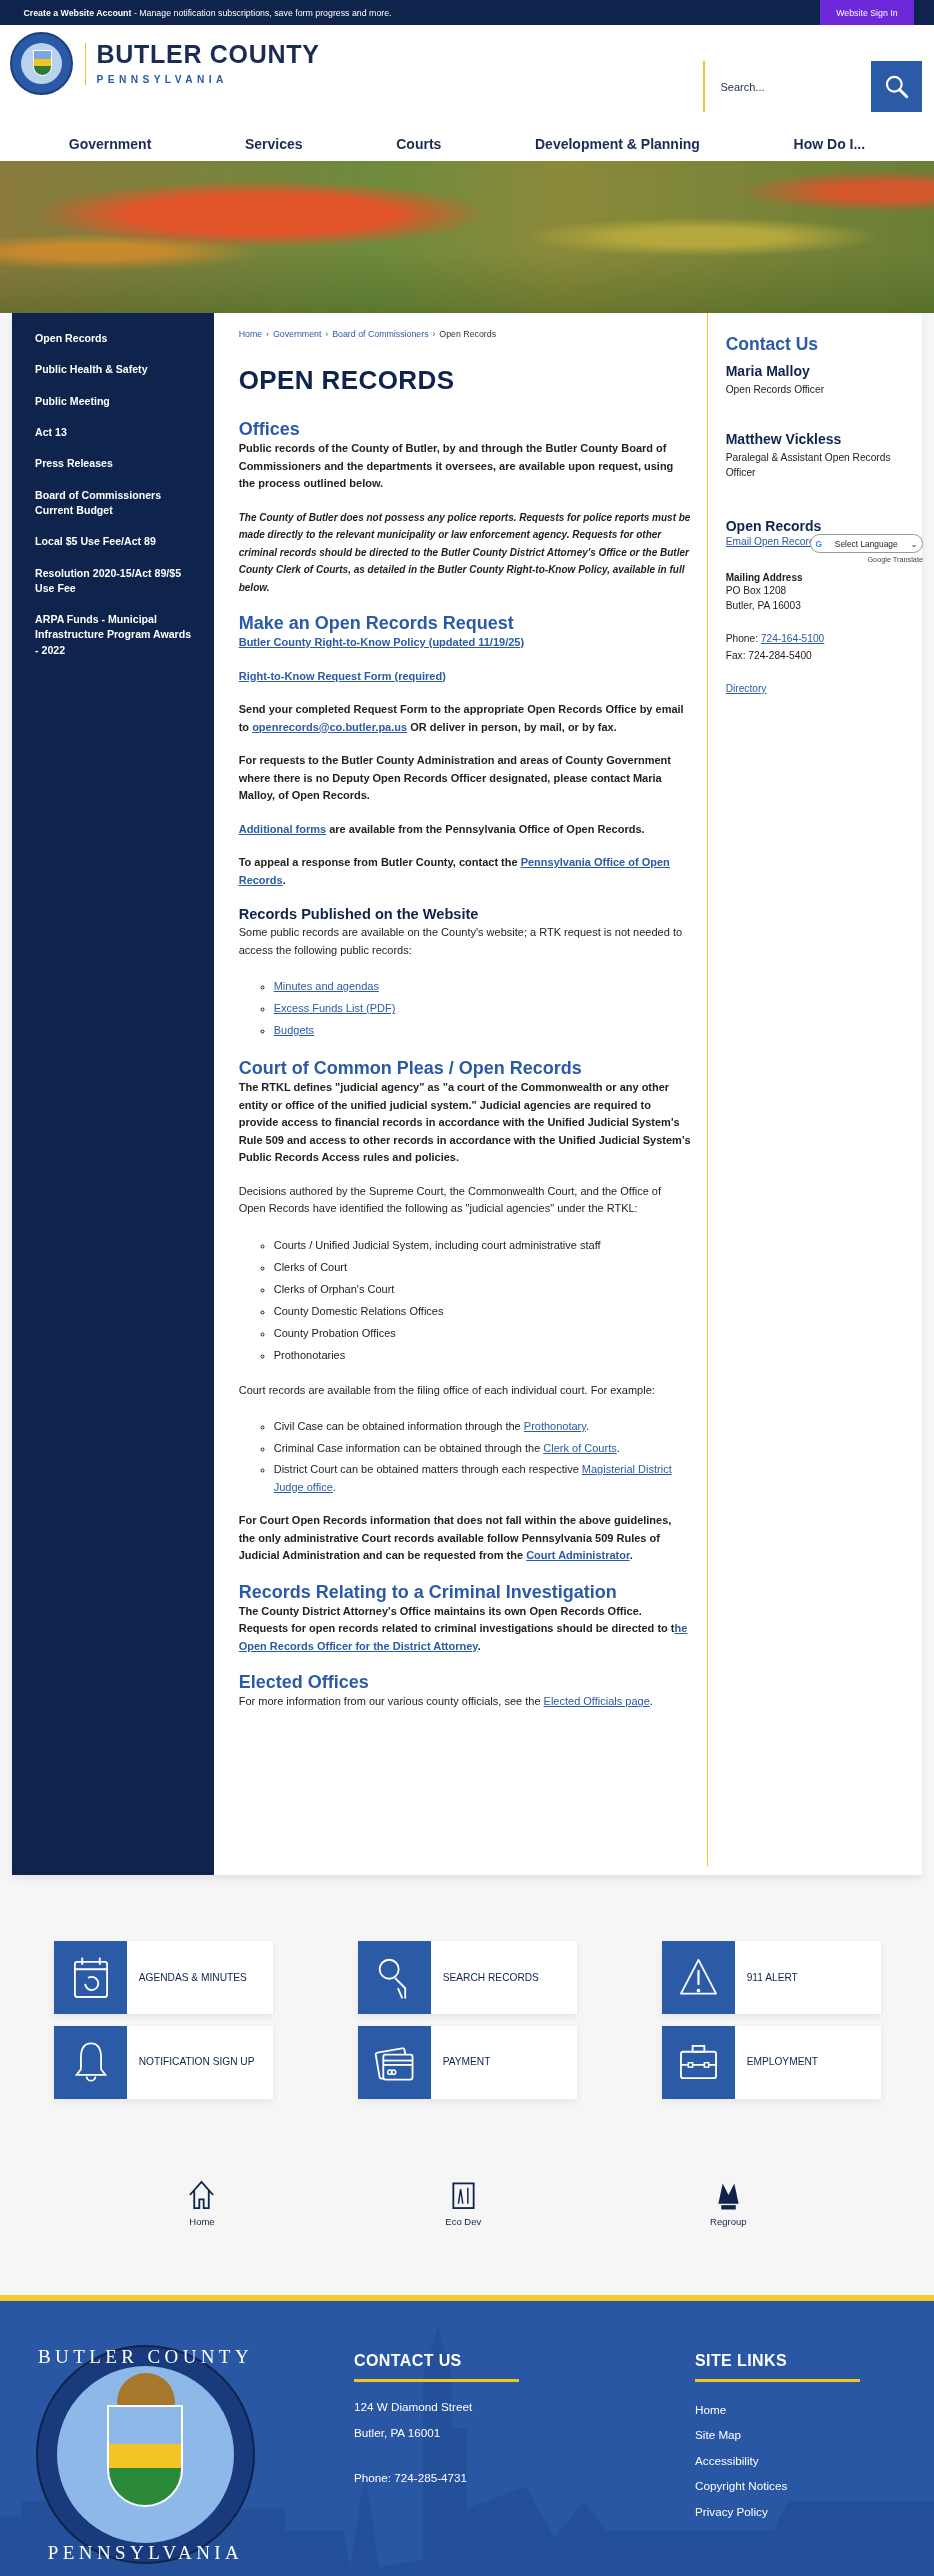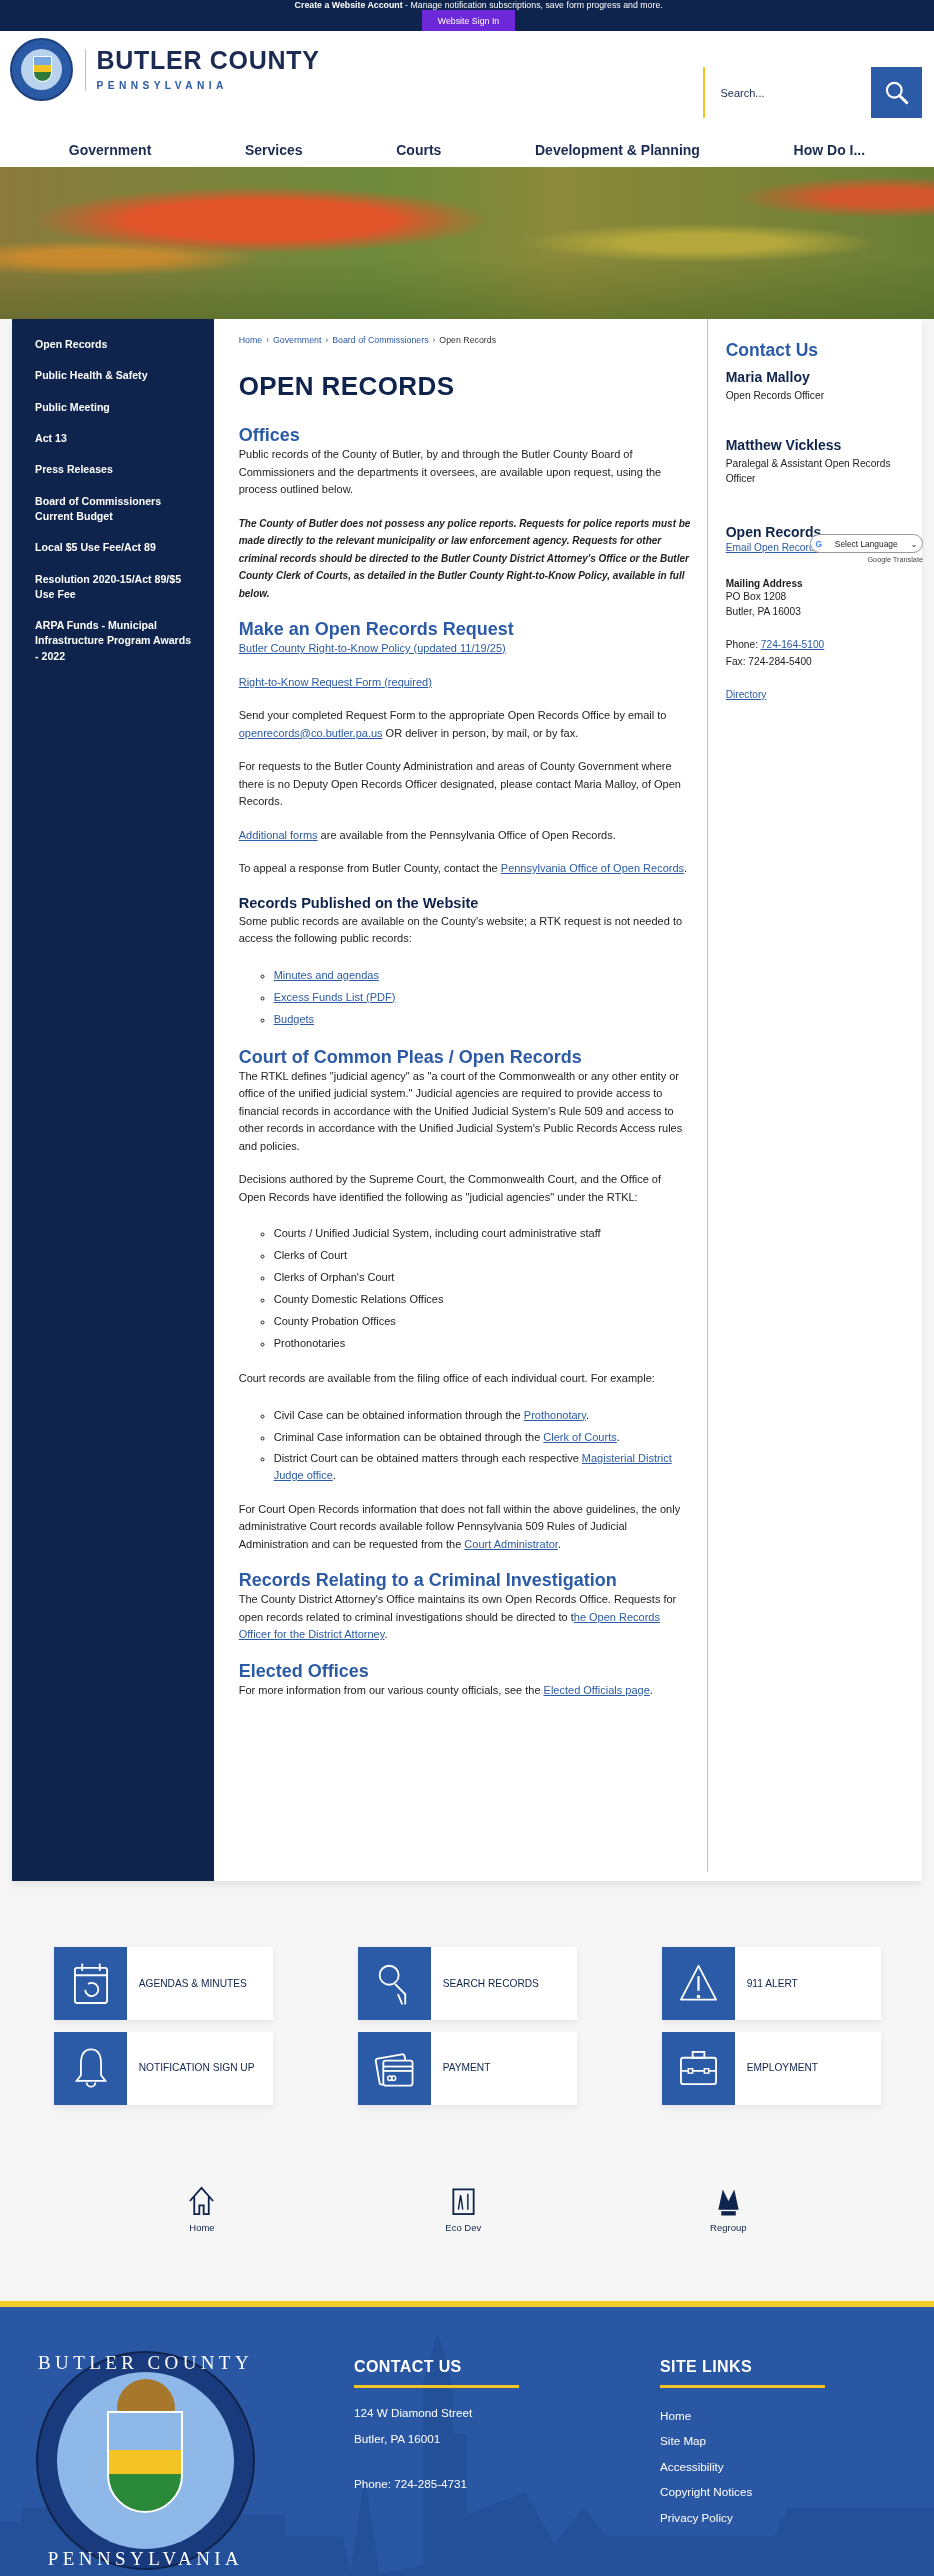--- a/index.html
+++ b/index.html
@@ -1,20 +1,20 @@
 <!DOCTYPE html>
 <html style="font-size:11.7px"><head>
 <meta charset="utf-8">
 <style>
   * { box-sizing: border-box; margin: 0; padding: 0; }
   body { width: 934px; font-family: "Liberation Sans", sans-serif; background: #f6f6f6; color: #1c1c1c; }
   a { color: #2b5aa6; text-decoration: underline; }
 
   
-  .topbar { height: 31px; background: #0e244c; display: flex; align-items: center; justify-content: space-between; padding-left: 23.4px; color: #fff; font-size: 8.8px; flex-direction: column; }
+  .topbar { height: 25px; background: #0e244c; display: flex; align-items: center; justify-content: space-between; padding-left: 23.4px; color: #fff; font-size: 8.8px; }
   .topbar .msg b { font-weight: bold; }
   .topbar .signin { height: 25px; background: #6d28d9; padding: 0 16px; display: flex; align-items: center; font-size: 8.8px; margin-right: 20.4px; color: #fff; }
 
   
   .header { height: 102px; background: #fff; position: relative; }
   .logo { position: absolute; left: 10.2px; top: 7.3px; display: flex; align-items: center; }
   .seal-small { width: 63px; height: 63px; border-radius: 50%; background: #2a5aa6; border: 2.2px solid #1d3f7c; position: relative; overflow: hidden; }
   .seal-small .inner { position: absolute; left: 8.8px; top: 8.8px; width: 41px; height: 41px; border-radius: 50%; background: #b9d3ee; }
   .seal-small .shield { position: absolute; left: 20.4px; top: 16px; width: 19px; height: 26px; background: linear-gradient(#78a8e0 0 35%, #f3c424 35% 62%, #2f7a3a 62%); border-radius: 0 0 9.5px 9.5px; border: 1.5px solid #fff; }
   .logo-divider { width: 1.5px; height: 42px; background: #f3c424; margin: 0 10.2px 0 11.7px; }
@@ -42,21 +42,21 @@
   .sidenav { width: 202px; background: #0e244c; padding-top: 10.2px; }
   .sidenav a { display: block; color: #fff; text-decoration: none; font-size: 10.6px; font-weight: bold; line-height: 15.3px; padding: 8px 22px 8px 23.4px; }
   .content { width: 493px; padding: 16px 16px 29px 25px; }
   .breadcrumb { font-size: 8.8px; color: #333; }
   .breadcrumb a { text-decoration: none; color: #2b5aa6; }
   .breadcrumb .sep { color: #555; margin: 0 1.5px; }
   h1 { font-size: 26px; font-weight: bold; color: #0e244c; margin: 26px 0 22px; letter-spacing: 0.4px; }
   h2 { font-size: 18px; color: #2b5aa6; font-weight: bold; line-height: 22px; }
   h3 { font-size: 14.6px; color: #0e244c; font-weight: bold; line-height: 19px; }
   .content p { font-size: 11px; line-height: 17.5px; color: #222; }
-  .content .gap { margin-bottom: 16px; }
+  .content .gap { margin-bottom: 16px; font-weight: bold; }
   .notice { font-style: italic; font-weight: bold; font-size: 10px !important; line-height: 17.5px !important; }
   .content ul { list-style: circle; padding-left: 35px; margin: 16px 0 16px; }
   .content li { font-size: 11px; line-height: 22px; }
 
   .aside { width: 201px; padding: 20.4px 0 0 0; position: relative; }
   .aside .vline { position: absolute; left: 0; top: 0; width: 1.5px; height: 1553px; background: #f3c424; }
   .aside .inner { padding-left: 19px; padding-right: 11.7px; }
   .aside h2.contact { font-size: 17.5px; color: #2b5aa6; margin-bottom: 7.3px; }
   .aside .pname { font-size: 14px; color: #0e244c; font-weight: bold; margin-top: 4.4px; }
   .aside .ptitle { font-size: 10.2px; line-height: 15.3px; color: #222; margin-top: 2.9px; }
@@ -339,21 +339,21 @@
     <div class="txt-top">BUTLER COUNTY</div>
     <div class="txt-bot">PENNSYLVANIA</div>
   </div>
   <div class="fcol" style="left:354px;">
     <h4>CONTACT US</h4>
     <div class="uline"></div>
     <div class="row">124 W Diamond Street</div>
     <div class="row" style="margin-top:7.3px;">Butler, PA 16001</div>
     <div class="row" style="margin-top:26px;">Phone: 724-285-4731</div>
   </div>
-  <div class="fcol" style="left:660px;">
+  <div class="fcol" style="left:695px;">
     <h4>SITE LINKS</h4>
     <div class="uline"></div>
     <a href="#">Home</a>
     <a href="#">Site Map</a>
     <a href="#">Accessibility</a>
     <a href="#">Copyright Notices</a>
     <a href="#">Privacy Policy</a>
   </div>
 </div>
 

